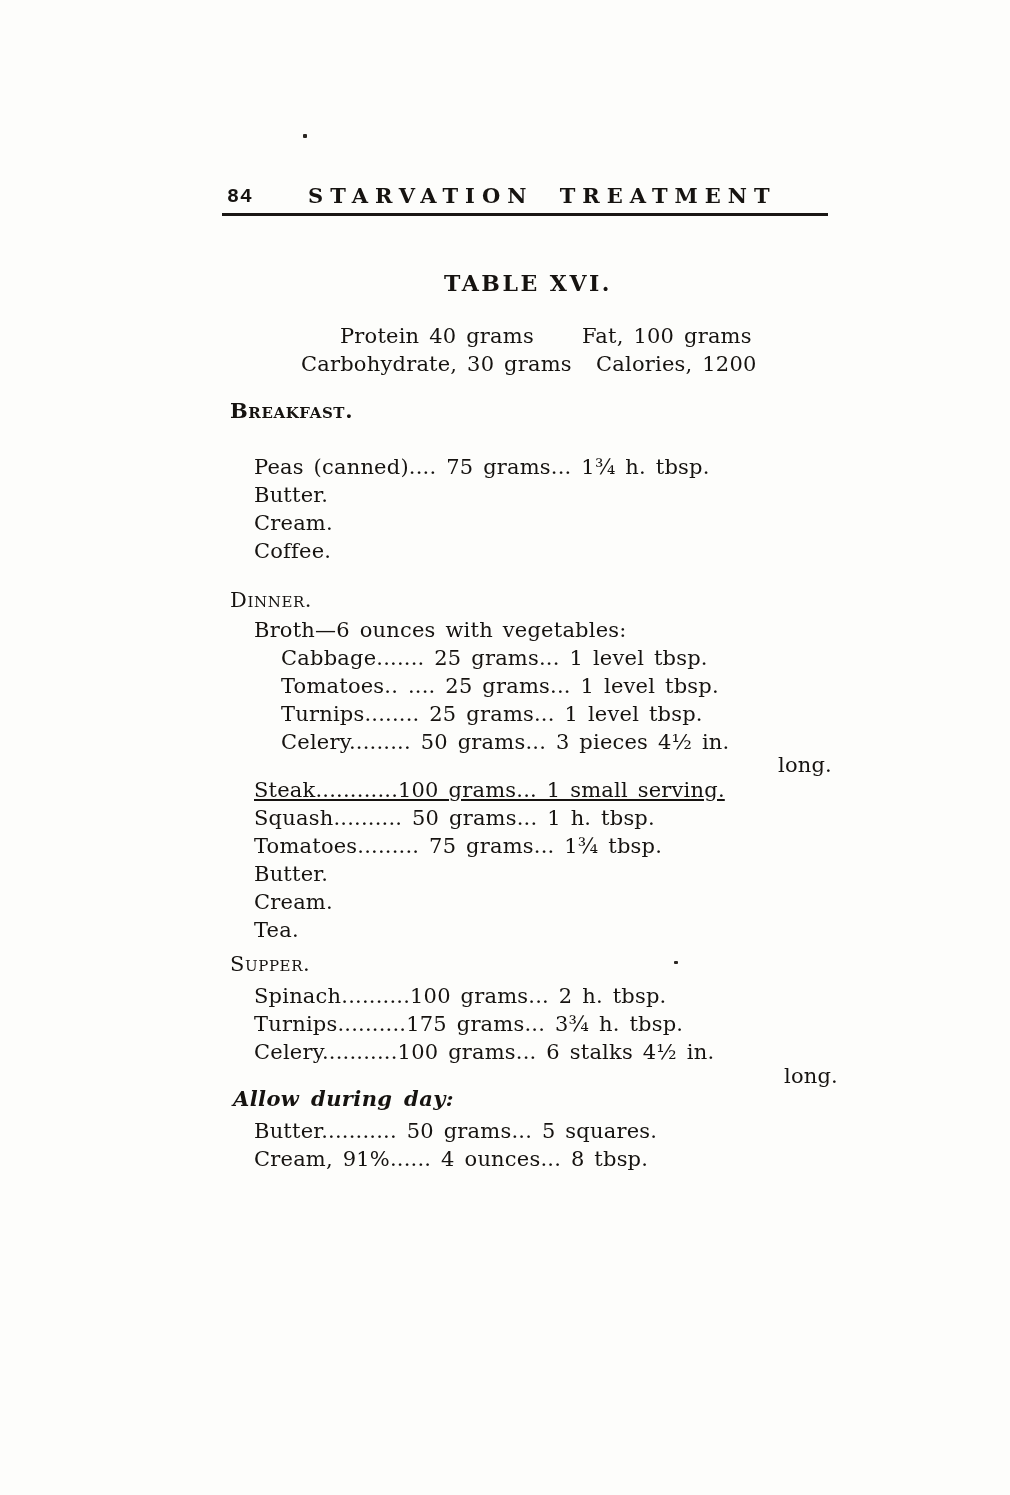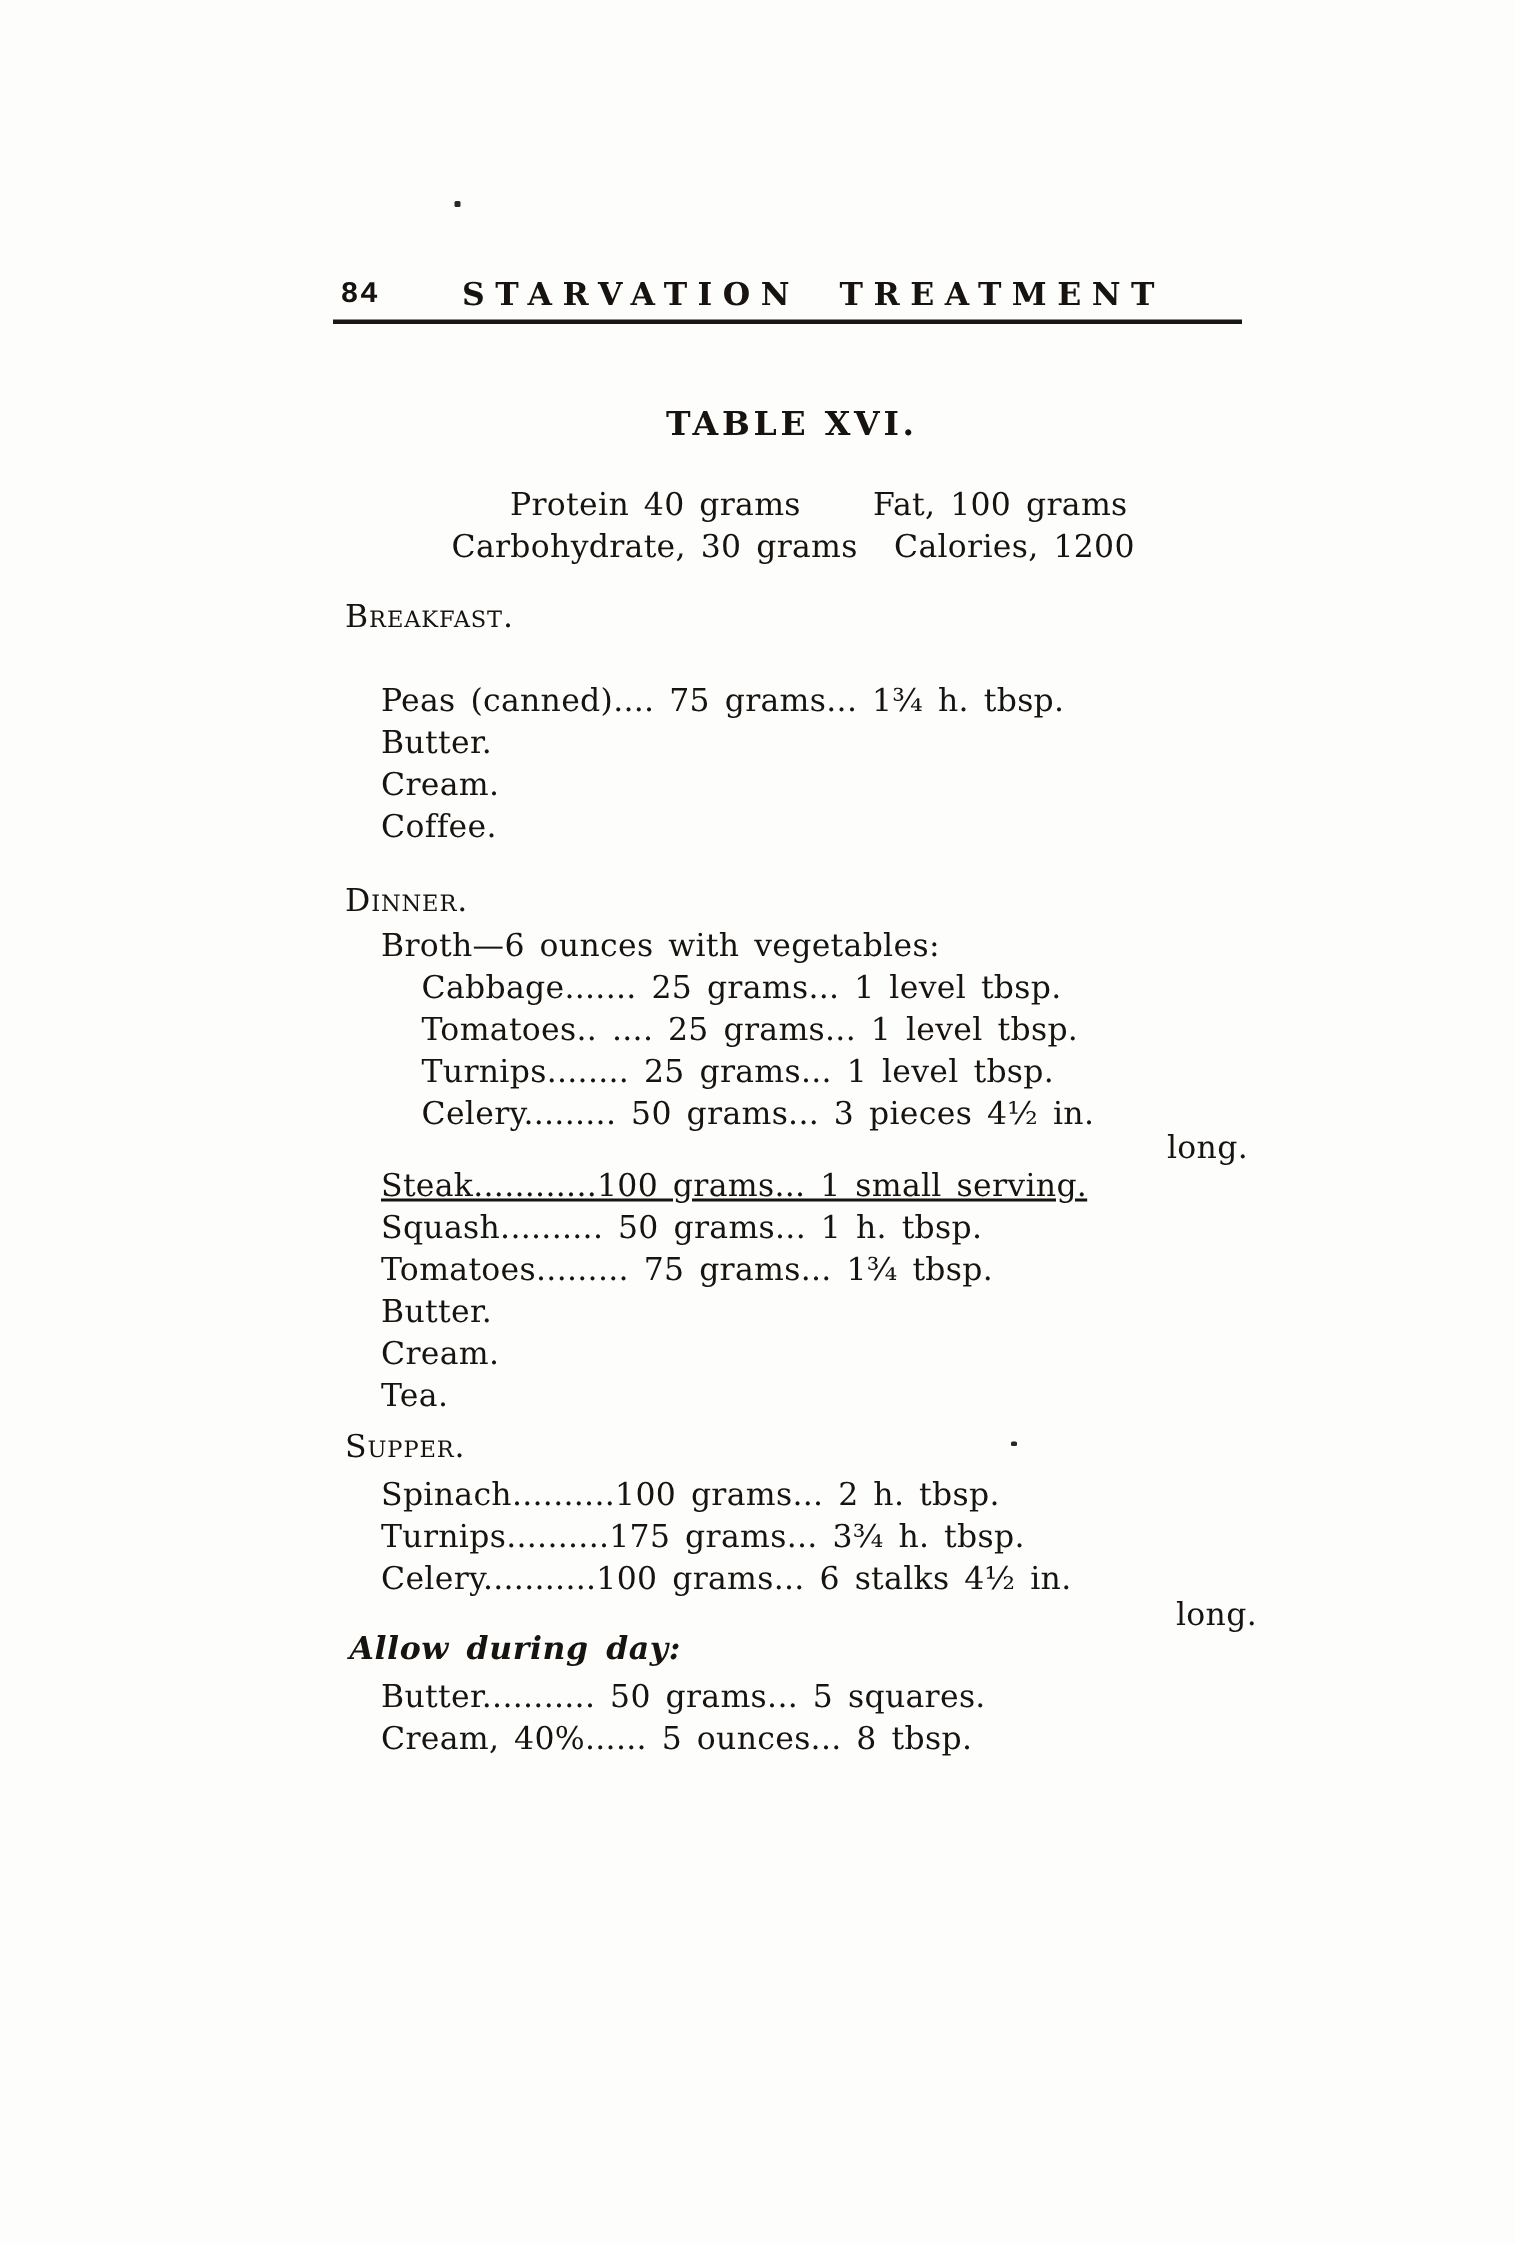--- a/index.html
+++ b/index.html
@@ -45,21 +45,21 @@
   <div class="line running" style="left:308px;top:184px;">STARVATION TREATMENT</div>
   <div class="rule" style="left:222px;top:213px;width:606px;"></div>
 
   <div class="tabletitle" style="left:222px;top:270px;width:612px;">TABLE XVI.</div>
 
   <div class="line" style="left:304px;top:324px;margin-left:36px;">Protein 40 grams</div>
   <div class="line" style="left:582px;top:324px;">Fat, 100 grams</div>
   <div class="line" style="left:301px;top:352px;">Carbohydrate, 30 grams</div>
   <div class="line" style="left:596px;top:352px;">Calories, 1200</div>
 
-  <div class="line sc" style="left:230px;top:399px;">Breakfast.</div>
+  <div class="line sc" style="left:230px;top:399px;font-weight:bold;">Breakfast.</div>
   <div class="line" style="left:254px;top:455px;">Peas (canned).... 75 grams... 1¾ h. tbsp.</div>
   <div class="line" style="left:254px;top:483px;">Butter.</div>
   <div class="line" style="left:254px;top:511px;">Cream.</div>
   <div class="line" style="left:254px;top:539px;">Coffee.</div>
 
   <div class="line sc" style="left:230px;top:588px;">Dinner.</div>
   <div class="line" style="left:254px;top:618px;">Broth—6 ounces with vegetables:</div>
   <div class="line" style="left:281px;top:646px;">Cabbage....... 25 grams... 1 level tbsp.</div>
   <div class="line" style="left:281px;top:674px;">Tomatoes.. .... 25 grams... 1 level tbsp.</div>
   <div class="line" style="left:281px;top:702px;">Turnips........ 25 grams... 1 level tbsp.</div>
@@ -73,15 +73,15 @@
   <div class="line" style="left:254px;top:918px;">Tea.</div>
 
   <div class="line sc" style="left:230px;top:952px;">Supper.</div>
   <div class="line" style="left:254px;top:984px;">Spinach..........100 grams... 2 h. tbsp.</div>
   <div class="line" style="left:254px;top:1012px;">Turnips..........175 grams... 3¾ h. tbsp.</div>
   <div class="line" style="left:254px;top:1040px;">Celery...........100 grams... 6 stalks 4½ in.</div>
   <div class="line cont" style="width:838px;top:1064px;">long.</div>
 
   <div class="line ital" style="left:233px;top:1087px;">Allow during day:</div>
   <div class="line" style="left:254px;top:1119px;">Butter........... 50 grams... 5 squares.</div>
-  <div class="line" style="left:254px;top:1147px;">Cream, 40%...... 5 ounces... 8 tbsp.</div>
+  <div class="line" style="left:254px;top:1147px;">Cream, 91%...... 4 ounces... 8 tbsp.</div>
 
 </div>
 
 </body></html>

